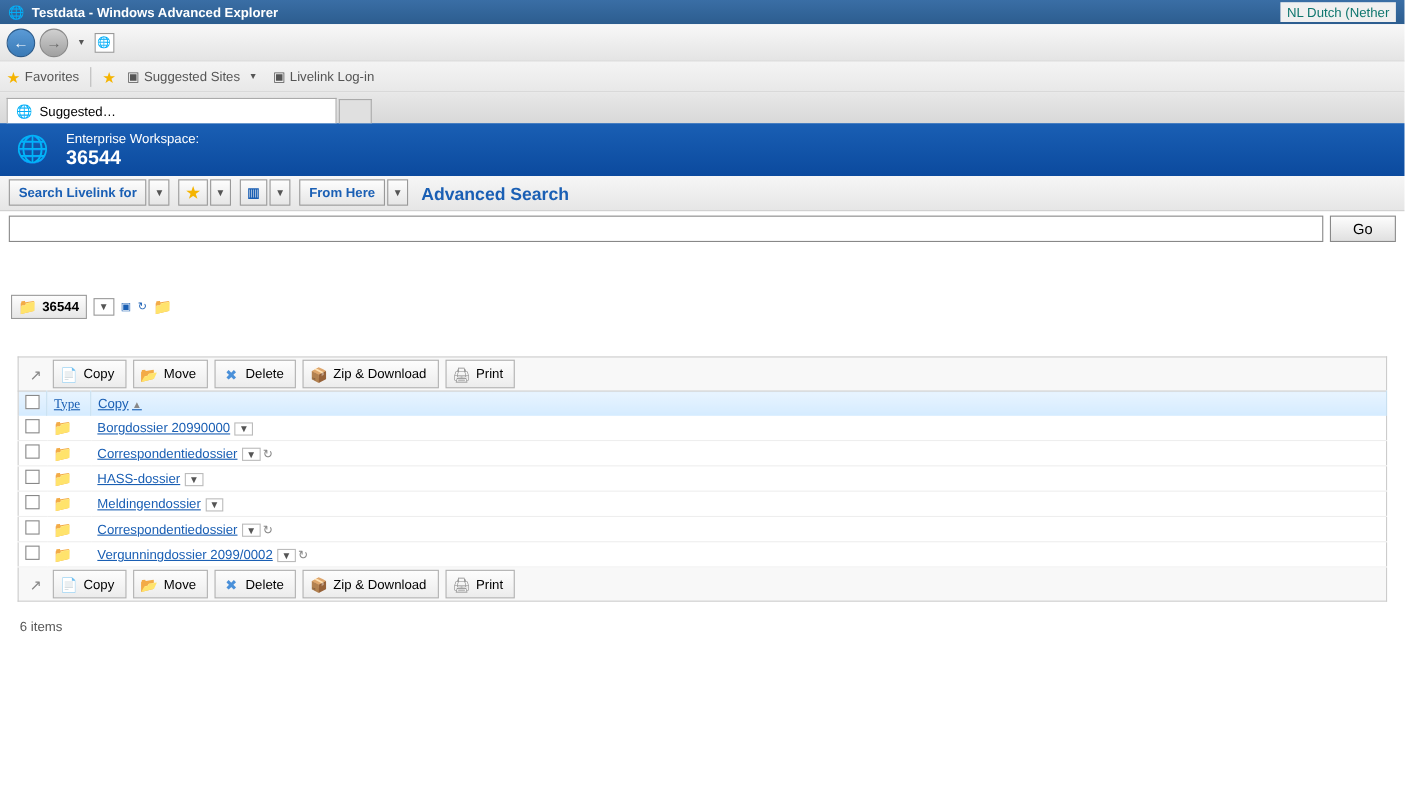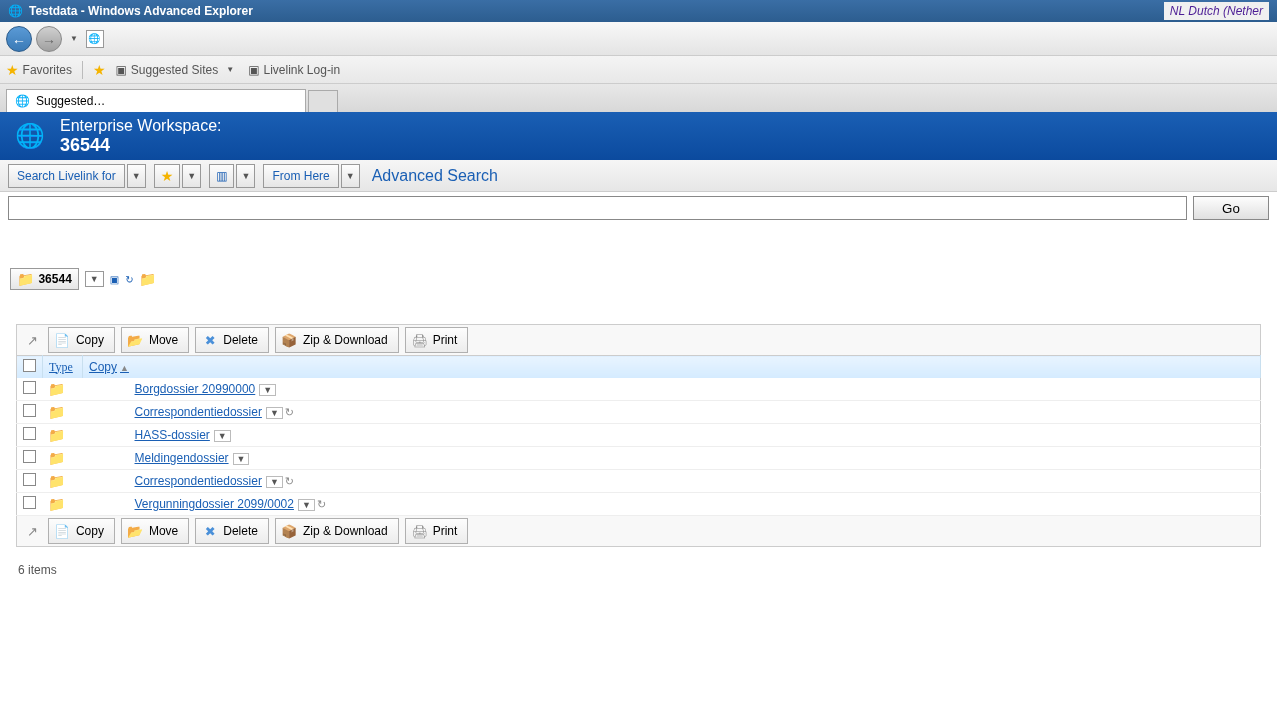--- a/index.html
+++ b/index.html
@@ -1,50 +1,50 @@
 <!DOCTYPE html>
 <html><head>
 <meta charset="utf-8">
 <style>
 * { box-sizing: border-box; margin: 0; padding: 0; }
 body { font-family: Tahoma, Arial, sans-serif; font-size: 12px; background: #fff; color: #000; }
 
 .titlebar { background: linear-gradient(to bottom, #3a6ea5, #2c5d8f); color: #fff; padding: 3px 8px; font-weight: bold; display: flex; align-items: center; gap: 6px; height: 22px; }
-.titlebar .lang { margin-left: auto; background: #f0f0f0; color: #4c1d95; padding: 2px 6px; font-weight: normal; font-style: italic; }
+.titlebar .lang { margin-left: auto; background: #f0f0f0; color: #0f766e; padding: 2px 6px; font-weight: normal; }
 
 .navbar { background: linear-gradient(to bottom, #f8f8f8, #e4e4e4); display: flex; align-items: center; padding: 3px 6px; gap: 4px; border-bottom: 1px solid #ccc; height: 34px; }
 .nav-btn { width: 26px; height: 26px; border-radius: 50%; display: inline-flex; align-items: center; justify-content: center; font-size: 14px; color: #fff; border: 1px solid #2a5a8a; background: linear-gradient(to bottom, #5a9ad6, #3a7ab6); cursor: pointer; }
 .nav-btn.fwd { background: linear-gradient(to bottom, #d0d0d0, #a0a0a0); border-color: #888; color: #666; }
 .dropdown-arrow { font-size: 8px; color: #555; padding: 0 4px; cursor: pointer; }
 .addr-icon { width: 18px; height: 18px; border: 1px solid #999; display: inline-flex; align-items: center; justify-content: center; background: #fff; font-size: 10px; }
 .addressbar { flex: 1; background: #fff; border: 1px solid #aaa; padding: 3px 6px; height: 22px; color: #666; }
 
 .favbar { background: linear-gradient(to bottom, #f4f4f4, #e8e8e8); display: flex; align-items: center; padding: 3px 6px; gap: 10px; border-bottom: 1px solid #ccc; height: 28px; }
 .favbar .sep { width: 1px; height: 18px; background: #bbb; }
 .favlink { display: flex; align-items: center; gap: 4px; color: #555; cursor: pointer; }
 .star-icon { color: #f5b400; font-size: 14px; }
 
 .tabbar { background: linear-gradient(to bottom, #e8e8e8, #d8d8d8); display: flex; align-items: flex-end; padding: 2px 6px 0 6px; height: 28px; }
 .tab { background: #fff; border: 1px solid #aaa; border-bottom: none; padding: 4px 12px 4px 8px; display: flex; align-items: center; gap: 6px; width: 300px; }
 .tab-new { width: 30px; border: 1px solid #aaa; border-bottom: none; height: 22px; margin-left: 2px; background: #e0e0e0; }
 
 .ws-header { background: linear-gradient(to bottom, #1a5fb4, #0b4a9e); color: #fff; display: flex; align-items: center; padding: 6px 10px; gap: 10px; height: 48px; }
 .ws-logo { width: 40px; height: 36px; display: inline-flex; align-items: center; justify-content: center; font-size: 24px; }
-.ws-title-lbl { font-size: 16px; }
+.ws-title-lbl { font-size: 12px; }
 .ws-title-val { font-size: 18px; font-weight: bold; }
 
-.searchbar { background: linear-gradient(to bottom, #f6f6f6, #e6e6e6); border-bottom: 1px solid #ccc; padding: 4px 8px; display: flex; align-items: center; gap: 2px; height: 32px; }
+.searchbar { background: linear-gradient(to bottom, #f6f6f6, #e6e6e6); border-bottom: 1px solid #ccc; padding: 4px 8px; display: flex; align-items: flex-end; gap: 2px; height: 32px; font-weight: bold; }
 .sbtn { height: 24px; border: 1px solid #999; background: linear-gradient(to bottom, #fdfdfd, #e6e6e6); padding: 0 8px; display: inline-flex; align-items: center; gap: 4px; color: #1a5fb4; cursor: pointer; }
 .sbtn.iconbtn { padding: 0 6px; }
 .sbtn.arrow { padding: 0 4px; color: #555; font-size: 9px; }
 .adv { color: #1a5fb4; font-size: 16px; margin-left: 10px; cursor: pointer; }
 
 .searchrow { padding: 4px 8px 4px 8px; display: flex; gap: 6px; }
 .searchinput { flex: 1; height: 24px; border: 1px solid #888; padding: 0 6px; }
-.gobtn { width: 76px; height: 24px; border: 1px solid #888; background: linear-gradient(to bottom, #fdfdfd, #e0e0e0); cursor: pointer; }
+.gobtn { width: 60px; height: 24px; border: 1px solid #888; background: linear-gradient(to bottom, #fdfdfd, #e0e0e0); cursor: pointer; }
 
 .spacer { height: 40px; }
 
 .breadcrumb { padding: 4px 10px; display: flex; align-items: center; gap: 6px; }
 .bc-box { border: 1px solid #999; background: linear-gradient(to bottom, #fdfdfd, #e6e6e6); padding: 2px 6px; display: flex; align-items: center; gap: 4px; font-weight: bold; }
 .bc-arrow { border: 1px solid #999; padding: 2px 4px; font-size: 9px; color: #555; }
 .folder-icon { color: #e8a33d; font-size: 14px; }
 .fold-sm { font-size: 10px; color: #1a5fb4; cursor: pointer; }
 
 .content { padding: 0 16px; }
@@ -55,21 +55,21 @@
 .tbtn .ic { width: 16px; height: 16px; display: inline-flex; align-items: center; justify-content: center; font-size: 13px; }
 .rotate-ic { color: #888; font-size: 13px; padding: 0 4px; }
 
 table.filelist { width: 100%; border-collapse: collapse; border: 1px solid #ccc; }
 table.filelist th { background: linear-gradient(to bottom, #e8f4ff, #d4ebff); text-align: left; padding: 3px 6px; font-weight: normal; color: #1a5fb4; text-decoration: underline; border-right: 1px solid #c8dfef; }
 table.filelist th.chk { width: 26px; text-decoration: none; }
 table.filelist th.type { width: 40px; font-family: Liberation Serif, serif; }
 table.filelist td { padding: 3px 6px; border-bottom: 1px solid #eee; }
 table.filelist td.chk { width: 26px; text-align: center; }
 table.filelist td.icon { width: 40px; }
-.fname { color: #1a5fb4; text-decoration: underline; cursor: pointer; margin-left: 46px; }
+.fname { color: #1a5fb4; text-decoration: underline; cursor: pointer; }
 .dd-ic { font-size: 9px; color: #555; border: 1px solid #bbb; padding: 0 3px; margin-left: 4px; cursor: pointer; }
 .sync-ic { color: #888; font-size: 11px; margin-left: 2px; }
 .sort-ic { font-size: 9px; color: #888; margin-left: 3px; }
 
 .count { padding: 16px 18px; color: #555; }
 
 .chk-box { width: 13px; height: 13px; border: 1px solid #888; display: inline-block; background: #fff; cursor: pointer; }
 </style>
 </head>
 <body>

